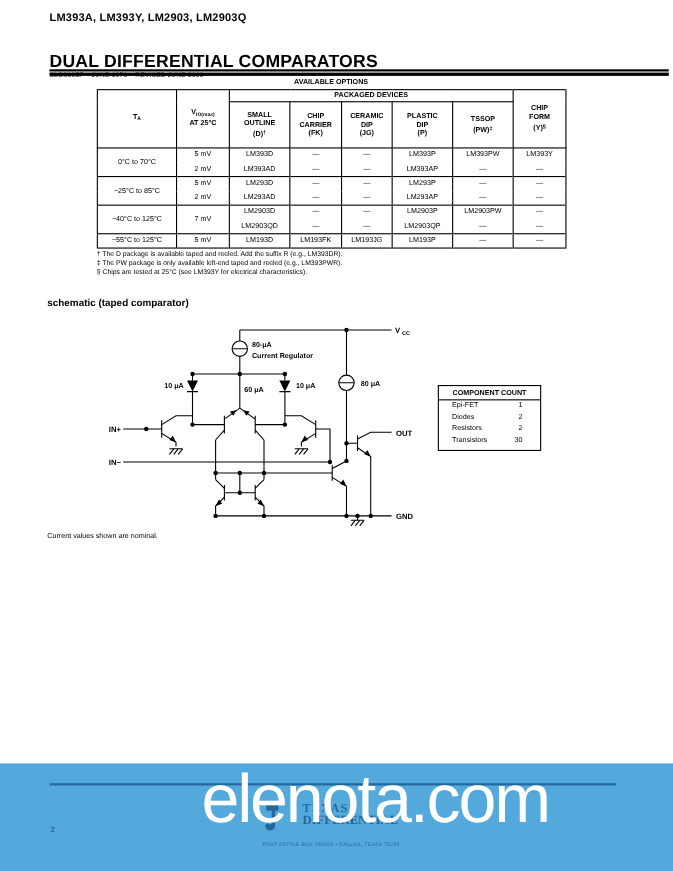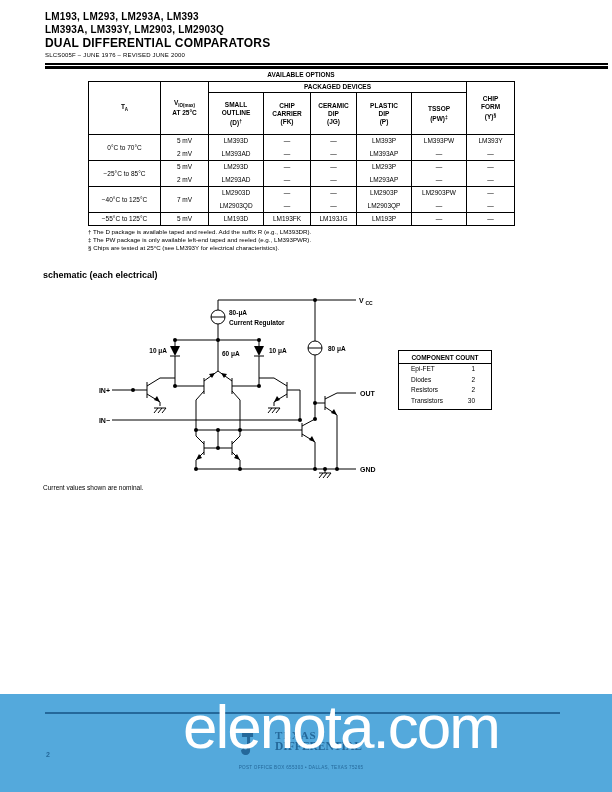--- a/index.html
+++ b/index.html
@@ -1,21 +1,21 @@
 <!DOCTYPE html>
 <html><head>
 <meta charset="utf-8">
 <style>
   html,body{margin:0;padding:0;background:#888;}
   .page{position:relative;width:612px;height:792px;background:#fff;overflow:hidden;
         font-family:"Liberation Sans",sans-serif;color:#000;margin:0 auto;}
   
   .hdr{position:absolute;left:45px;top:11px;}
   .hdr .t12{font-size:10px;font-weight:bold;line-height:12.5px;letter-spacing:.2px;}
-  .hdr .t3{font-size:12px;font-weight:bold;line-height:14px;letter-spacing:.2px;}
+  .hdr .t3{font-size:16px;font-weight:bold;line-height:14px;letter-spacing:.2px;margin-top:26px;}
   .hdr .doc{font-size:6px;margin-top:2px;letter-spacing:.2px;}
   .rule-thin{position:absolute;left:45px;top:63px;width:563px;height:1.5px;background:#000;}
   .rule-thick{position:absolute;left:45px;top:65.5px;width:563px;height:3.5px;background:#000;}
   
   .tbl-wrap{position:absolute;left:88px;top:71px;width:426px;}
   .tbl-title{font-size:6.5px;font-weight:bold;text-align:center;margin-bottom:3px;}
   table.opts{border-collapse:collapse;table-layout:fixed;width:426px;font-size:6.5px;}
   table.opts th,table.opts td{border-left:1px solid #000;border-right:1px solid #000;
       text-align:center;vertical-align:middle;padding:0;font-weight:normal;line-height:8px;}
   table.opts{border:1.5px solid #000;}
@@ -56,21 +56,20 @@
   .tiaddr{position:absolute;left:301px;top:765px;transform:translateX(-50%);font-size:4.6px;letter-spacing:.3px;white-space:nowrap;}
   .watermark{position:absolute;left:341px;top:694px;transform:translateX(-50%);
      font-size:62px;line-height:1.05;color:#fff;white-space:nowrap;letter-spacing:-2px;}
 </style>
 </head>
 <body>
 
 <div class="page">
 
   <div class="hdr">
-    <div class="t12">LM193, LM293, LM293A, LM393</div>
     <div class="t12">LM393A, LM393Y, LM2903, LM2903Q</div>
     <div class="t3">DUAL DIFFERENTIAL COMPARATORS</div>
     <div class="doc">SLCS005F – JUNE 1976 – REVISED JUNE 2000</div>
   </div>
   <div class="rule-thin"></div>
   <div class="rule-thick"></div>
 
   <div class="tbl-wrap">
     <div class="tbl-title">AVAILABLE OPTIONS</div>
     <table class="opts">
@@ -195,21 +194,21 @@
     </tbody>
       </table>
   </div>
 
   <div class="fnotes">
     <div>† The D package is available taped and reeled. Add the suffix R (e.g., LM393DR).</div>
     <div>‡ The PW package is only available left-end taped and reeled (e.g., LM393PWR).</div>
     <div>§ Chips are tested at 25°C (see LM393Y for electrical characteristics).</div>
   </div>
 
-  <div class="schem-head">schematic (each electrical)</div>
+  <div class="schem-head">schematic (taped comparator)</div>
 
   <svg class="schem" width="313" height="217" viewBox="85 288 313 217">
 
     <g class="w">
 
       <path d="M218,300 H356"></path>
         <path d="M218,300 V310"></path>
         <path d="M218,324 V340"></path>
 
       <path d="M315,300 V341"></path>

